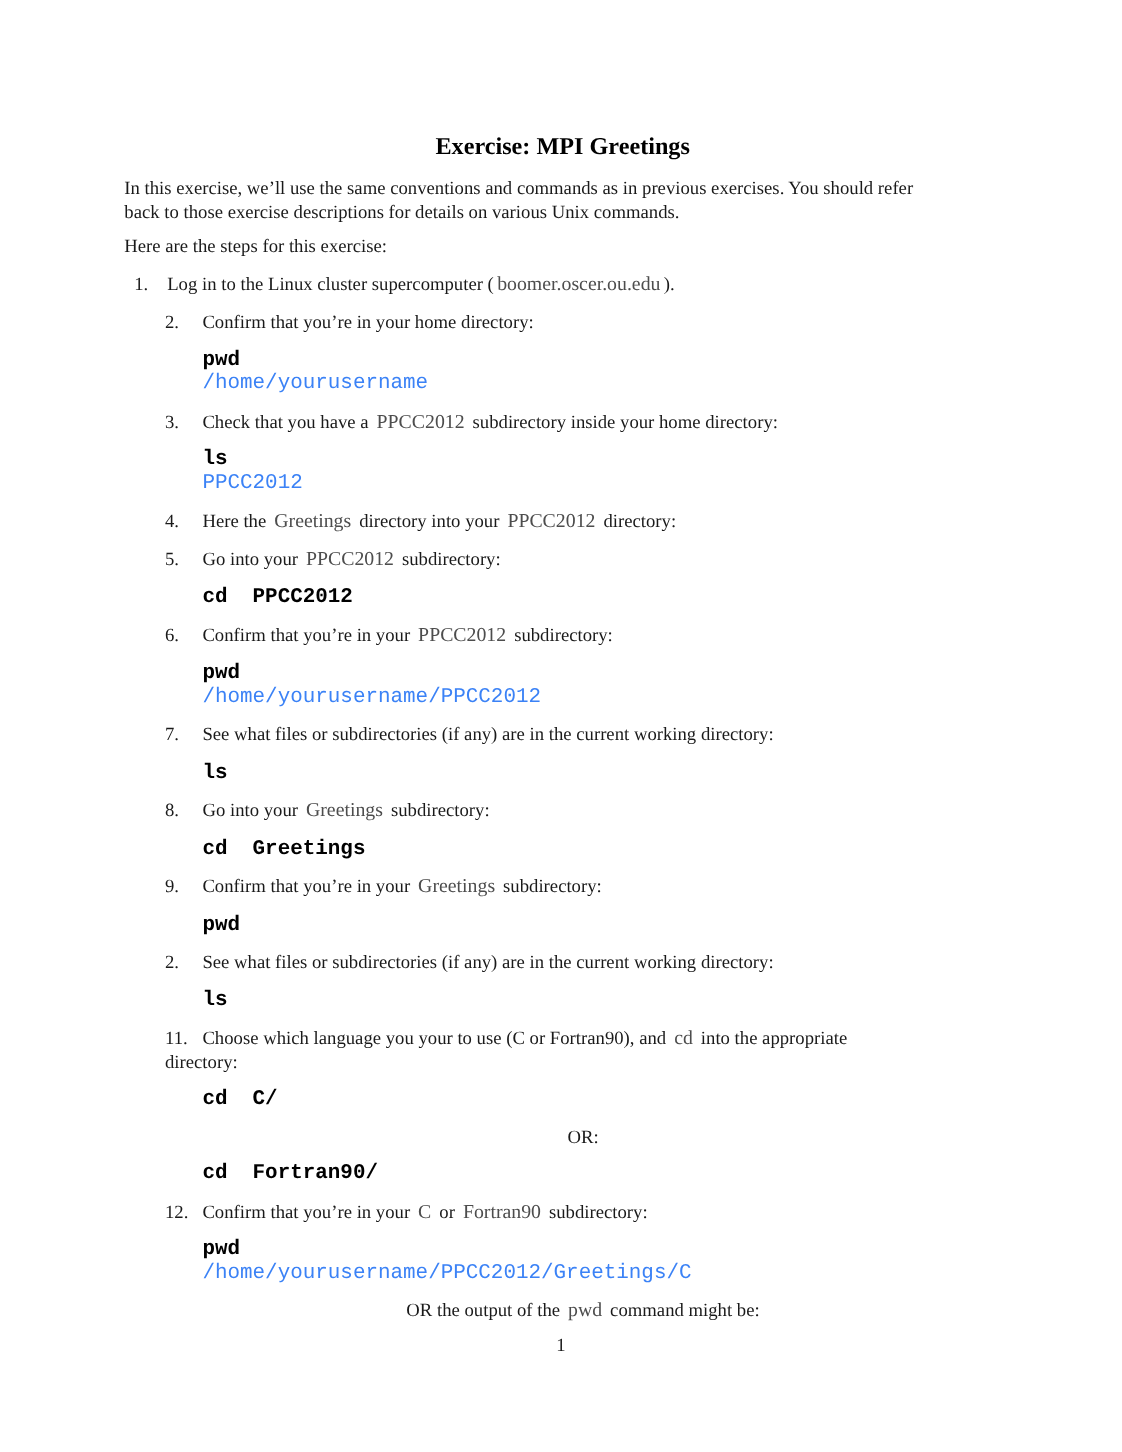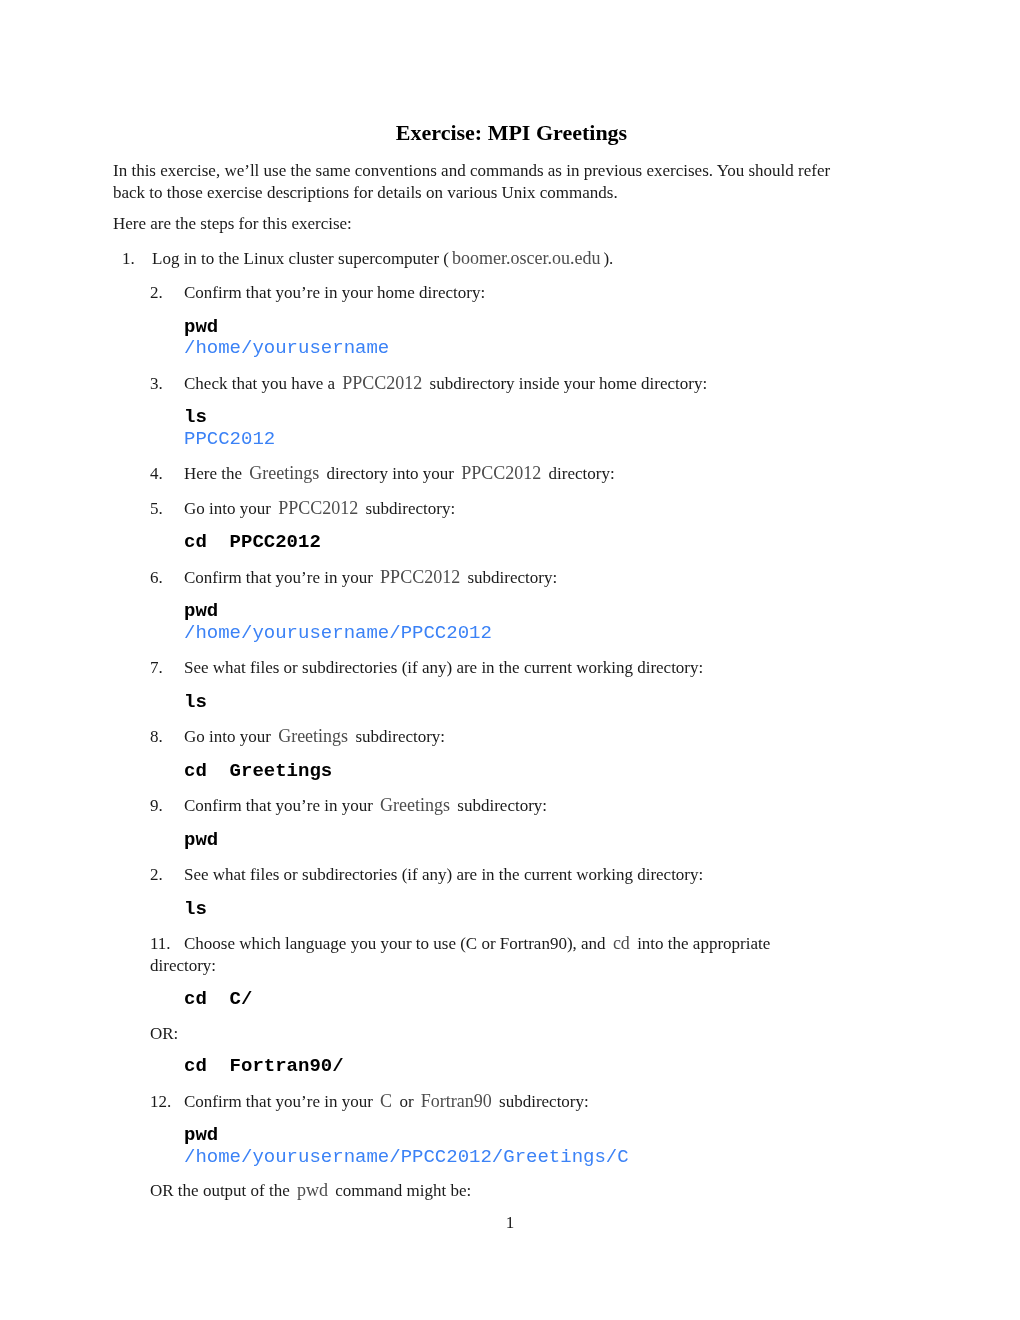--- a/index.html
+++ b/index.html
@@ -18,21 +18,21 @@
   }
   .title {
     text-align: center;
     font-weight: bold;
     font-size: 22px;
     line-height: 29px;
     margin: 0 0 13px 0;
     color: #000000;
   }
   .para { margin: 10px 0; }
-  .para.hang { margin-left: 37px; }
+  .para.hang { margin-left: 37px; text-align: center; }
   .step { margin: 13px 0; margin-left: 37px; }
   .step.first { margin-left: 9px; }
   .step .num { display: inline-block; width: 34px; }
   .step.first .num { width: 30px; }
   .cmd {
     margin: 12px 0;
     margin-left: 71px;
     font-family: "Liberation Mono", monospace;
     font-size: 19px;
     line-height: 21.5px;

